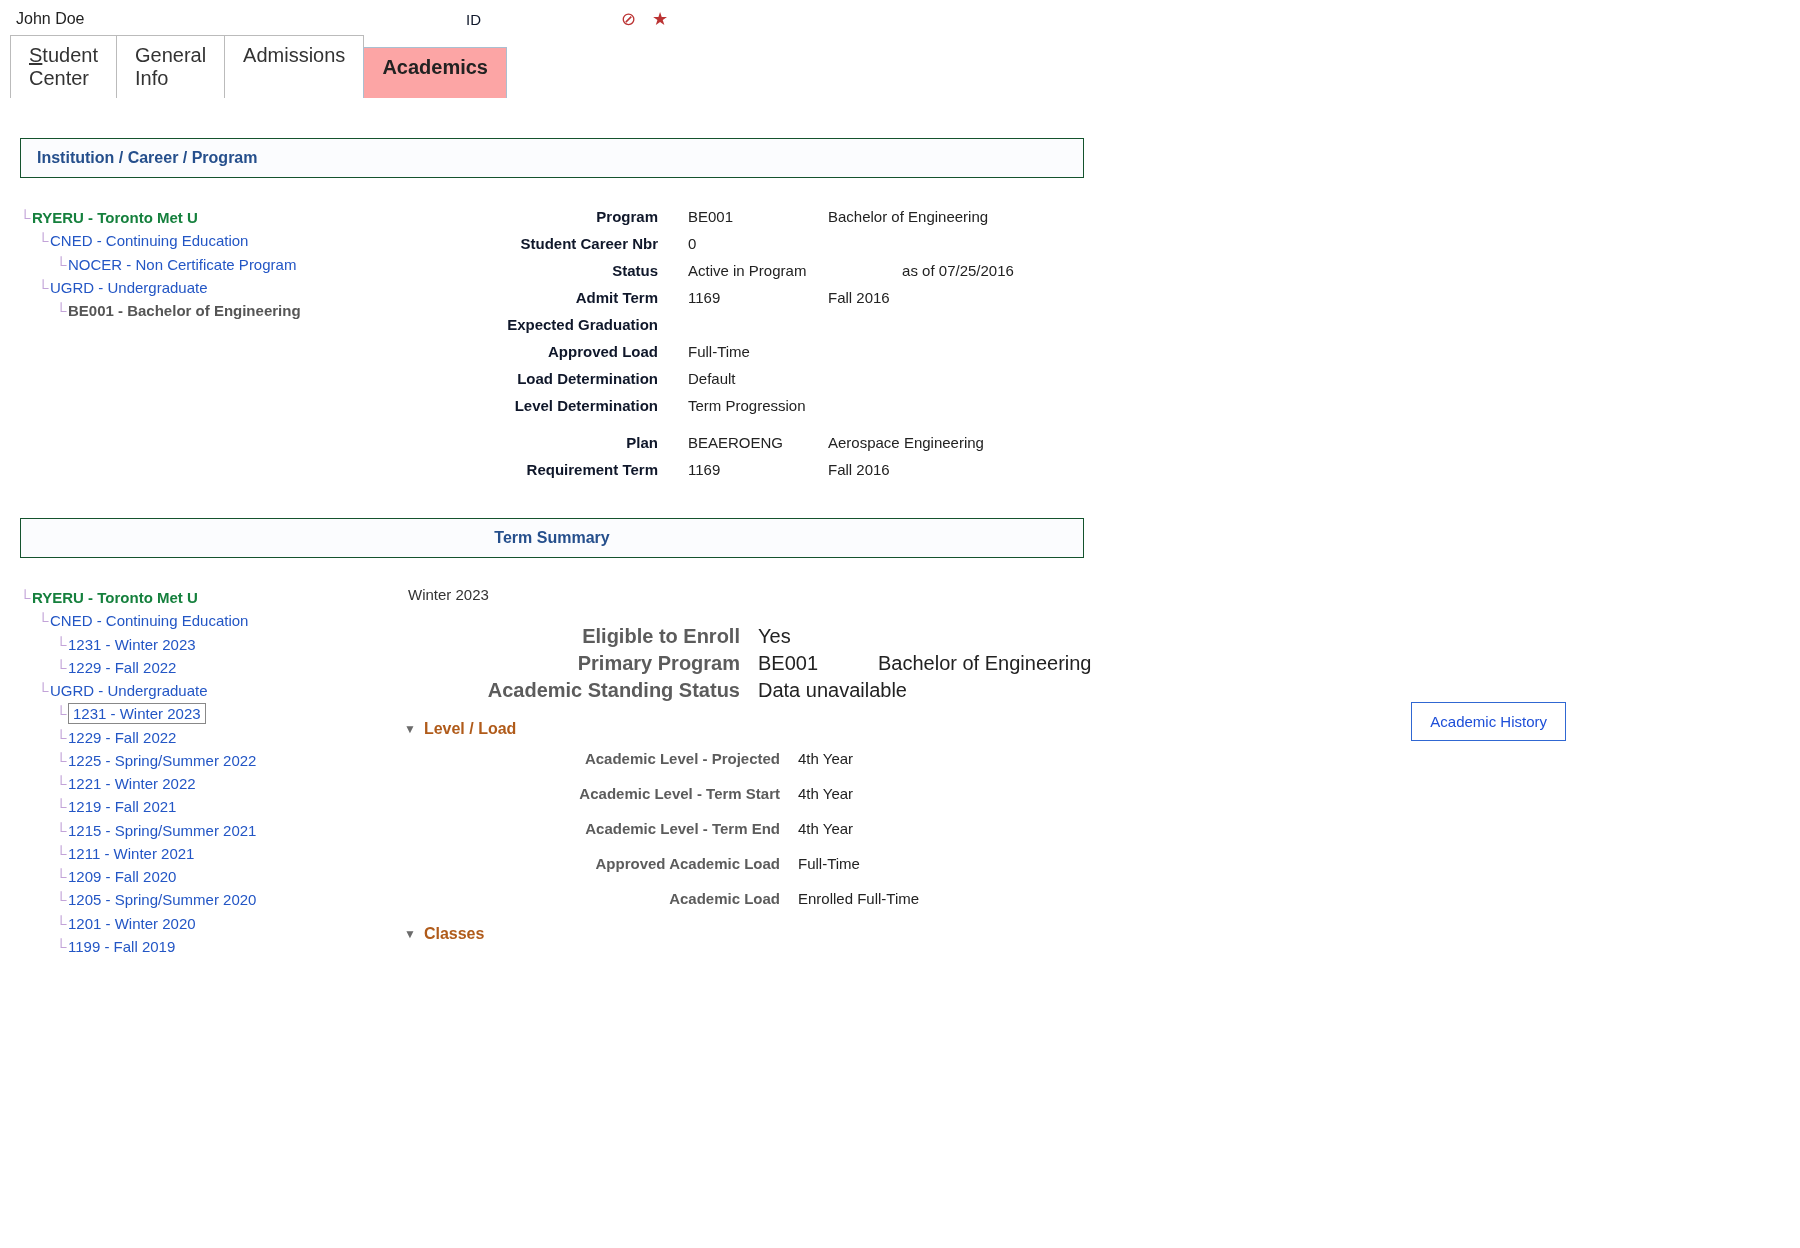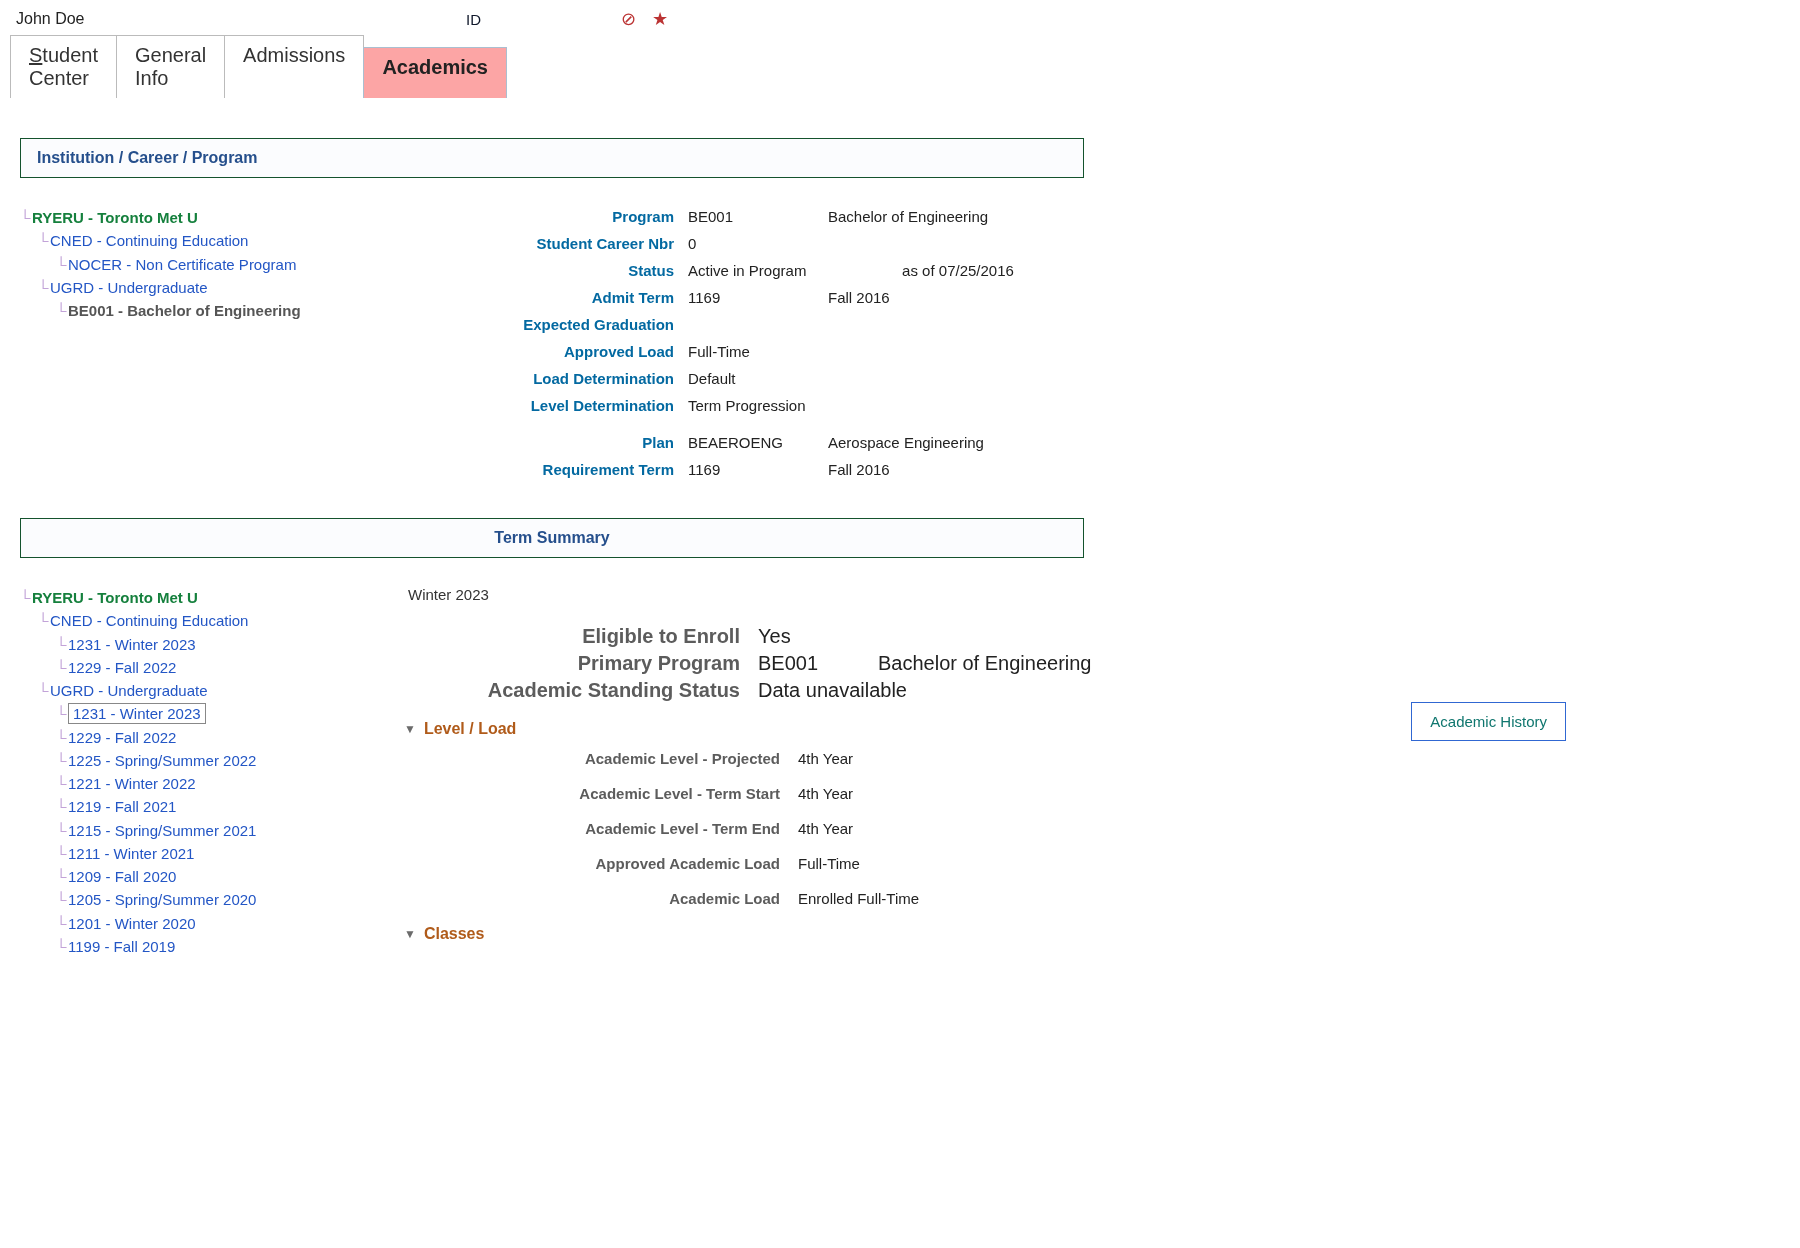--- a/index.html
+++ b/index.html
@@ -119,30 +119,30 @@
     flex: 1;
     padding-top: 2px;
   }
   .props {
     display: grid;
     grid-template-columns: 290px 140px 260px;
     row-gap: 10px;
     align-items: center;
     font-size: 15px;
   }
-  .props .label { color: #0369a1; font-weight: 700; text-align: right; padding-right: 14px; }
+  .props .label { color: #0f172a; font-weight: 700; text-align: right; padding-right: 30px; }
   .props .value { color: #222; }
   .props .value3 { color: #222; }
 
   .academic-history-btn {
     position: absolute;
     right: 30px;
     top: 702px;
     border: 1px solid #3067d2;
-    color: #0f766e;
+    color: #1d4ed8;
     font-size: 15px;
     padding: 10px 18px;
     background: #fff;
     cursor: pointer;
   }
 
   .term-detail-col {
     flex: 1;
   }
   .term-title {

